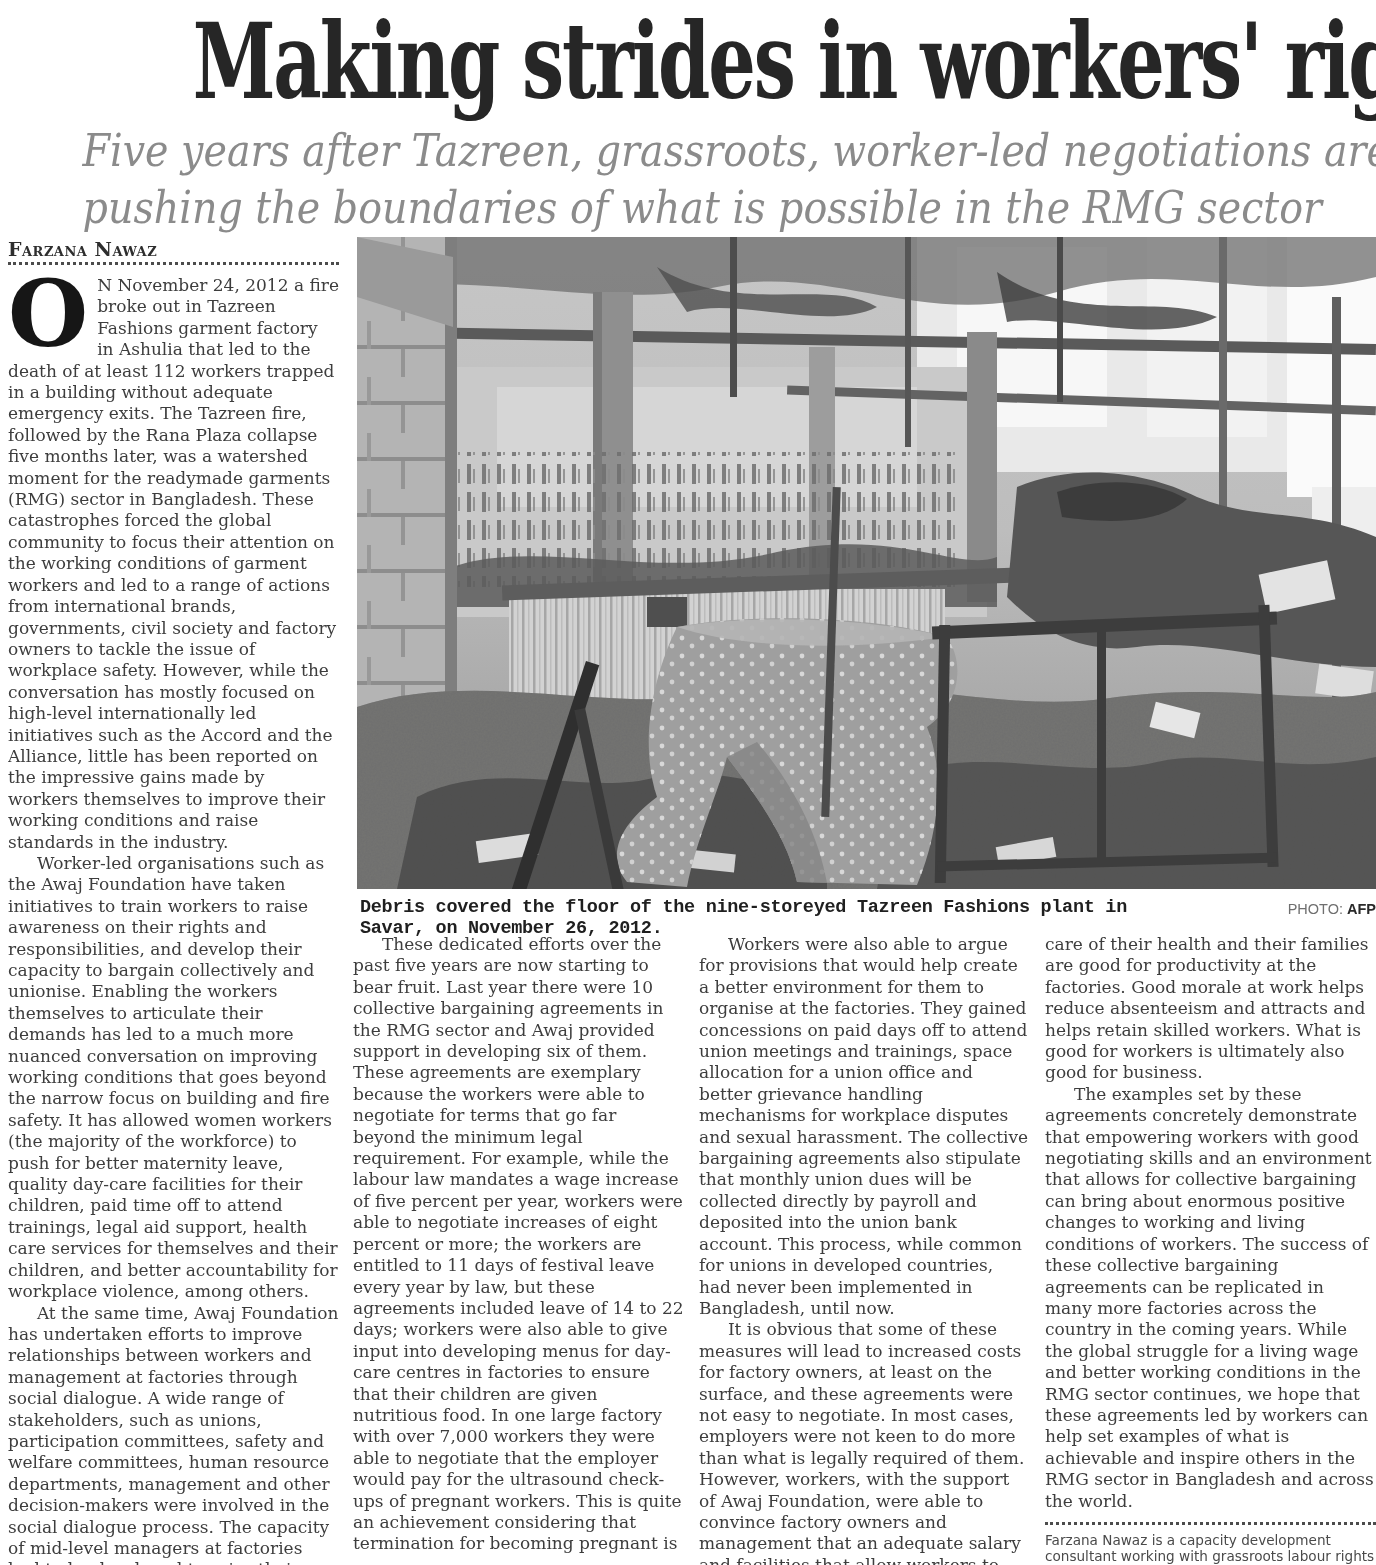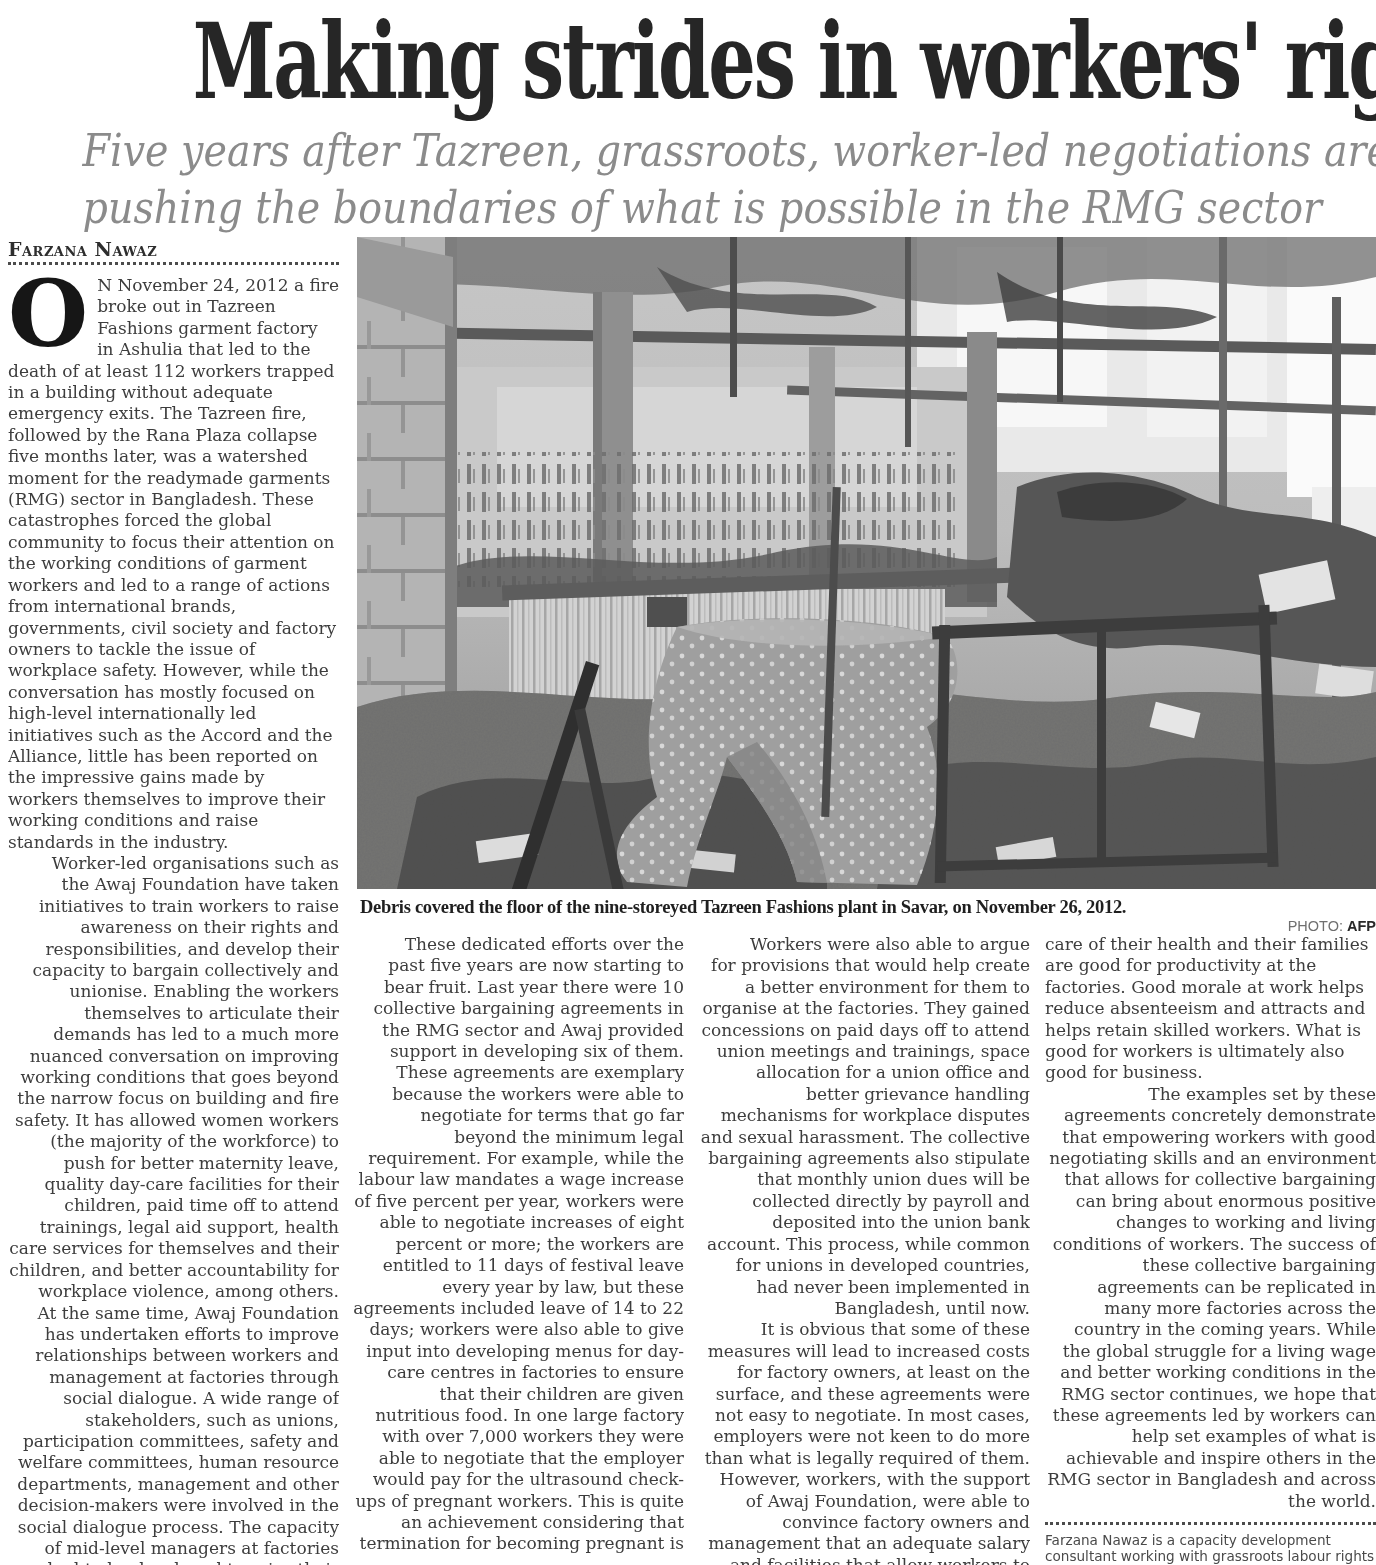--- a/index.html
+++ b/index.html
@@ -30,21 +30,21 @@
   }
   .subtitle .sub-line { white-space:nowrap; transform:scaleX(0.88); transform-origin:50% 50%; }
 
   
   .col {
     position:absolute; width:331px; overflow:hidden;
     font-size:17px; line-height:21.4px; text-align:left;
     color:#3d3d3d;
   }
   .col p { margin:0; }
-  .col p.indent { text-indent:1.7em;text-align:right; }
+  .col p.indent { text-indent:1.7em; }
   .col1 { left:8px;    top:238px; height:1327px; }
   .col2 { left:353px;  top:934px; height:631px; }
   .col3 { left:699px;  top:934px; height:631px; }
   .col4 { left:1045px; top:934px; height:631px; }
 
   .byline {
     font-variant:small-caps; font-size:19px; letter-spacing:0.5px;
     color:#2e2e2e; line-height:22px;font-weight:bold;
   }
   .dotted-rule { border-bottom:3px dotted #4c4c4c; margin:2px 0 10px 0; height:1px; }
@@ -61,27 +61,27 @@
     position:absolute; left:357px; top:237px; width:1019px; height:652px;
     background:#c9c9c9; overflow:hidden;
   }
   .photo-wrap svg { display:block; width:100%; height:100%; }
 
   .caption-row {
     position:absolute; left:360px; top:897px; width:1016px;
     display:flex; justify-content:space-between; align-items:flex-start;
   }
   .caption {
-    font-family:Liberation Serif, serif;
+    font-family:Liberation Mono, monospace;
     font-weight:bold; font-size:18.5px; letter-spacing:-0.3px;
     color:#1f1f1f; max-width:840px;
   }
   .credit {
     font-family:"Liberation Sans", sans-serif;
-    font-size:14.5px; color:#6f6f6f; padding-top:4px; white-space:nowrap;margin-top:17px;
+    font-size:14.5px; color:#6f6f6f; padding-top:4px; white-space:nowrap;
   }
   .credit b { color:#2a2a2a; font-weight:bold; }
 
   
   .bio-rule { border-bottom:3px dotted #4c4c4c; margin:10px 0 8px 0; height:1px; }
   .bio {
     font-family:"DejaVu Sans", sans-serif;
     font-size:13.6px; line-height:15.6px; color:#4a4a4a;
   }
 </style>

